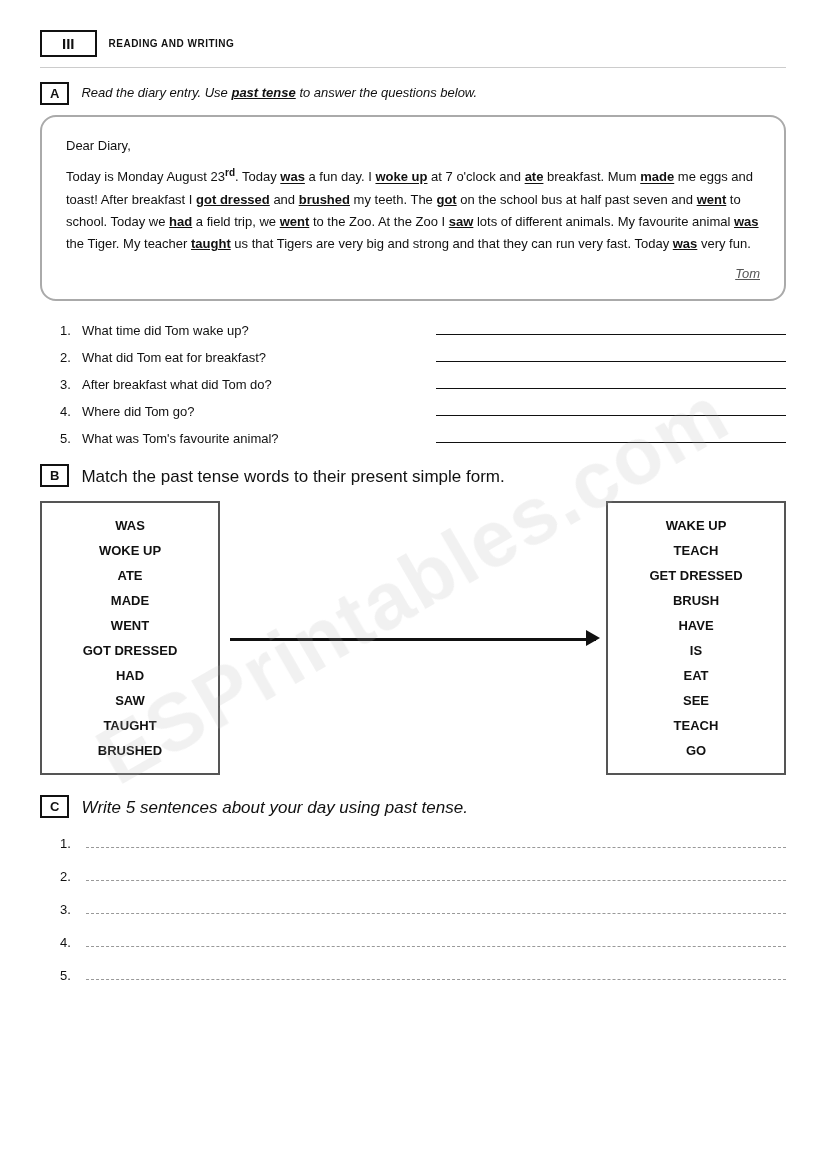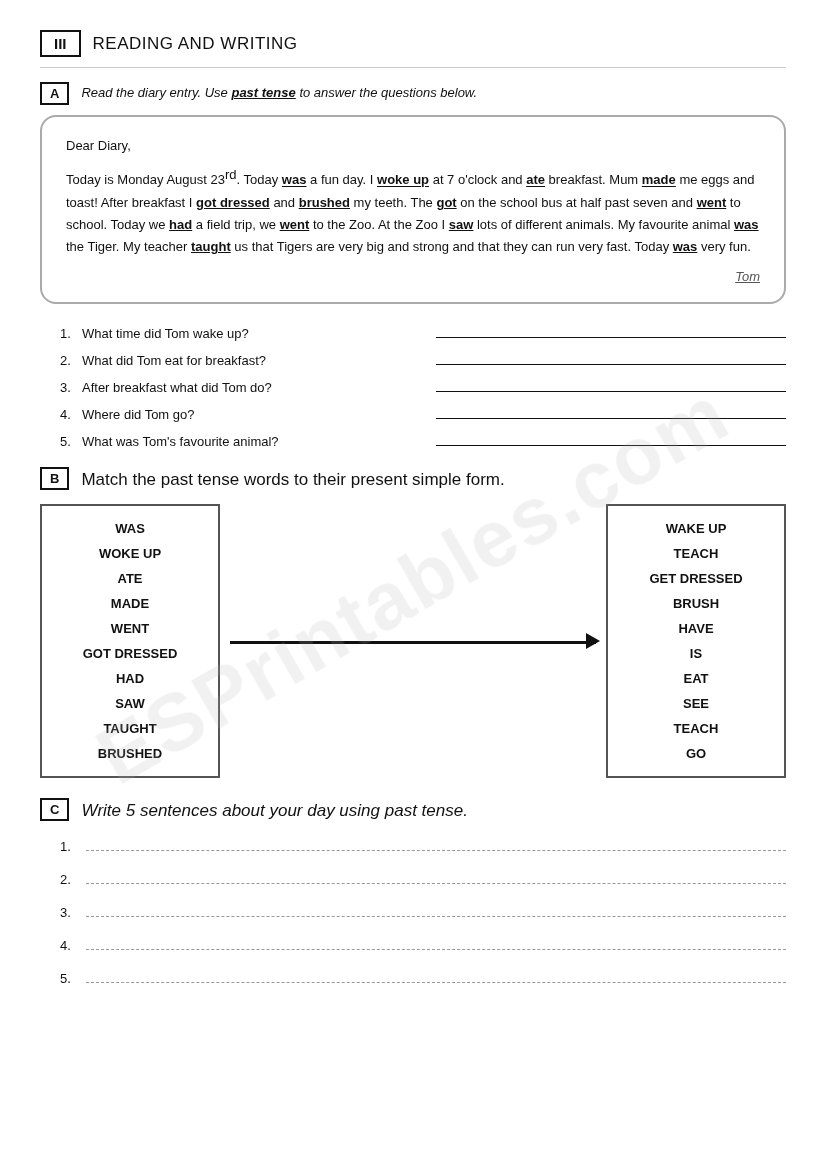--- a/index.html
+++ b/index.html
@@ -14,28 +14,28 @@
     }
 
     
     .section-header {
       display: flex;
       align-items: center;
       margin-bottom: 10px;
     }
     .roman-box {
       border: 2px solid #111;
-      padding: 3px 12px;
+      padding: 3px 20px;
       font-weight: bold;
       font-size: 15px;
       margin-right: 12px;
     }
     .section-title {
-      font-weight: normal;
-      font-size: 17px;
+      font-weight: bold;
+      font-size: 10px;
       letter-spacing: 0.5px;
     }
 
     
     .part-row {
       display: flex;
       align-items: flex-start;
       margin-bottom: 10px;
     }
     .part-label {
@@ -80,21 +80,21 @@
       font-weight: bold;
       text-decoration: underline;
     }
     .diary-signature {
       text-align: right;
       font-style: italic;
       text-decoration: underline;
       margin-top: 8px;
       color: #555;
     }
-    sup { font-size: 13px; }
+    sup { font-size: 10px; font-weight: bold; }
 
     
     .questions-list {
       list-style: none;
       margin: 0 0 18px 20px;
     }
     .questions-list li {
       display: flex;
       align-items: baseline;
       margin-bottom: 8px;

